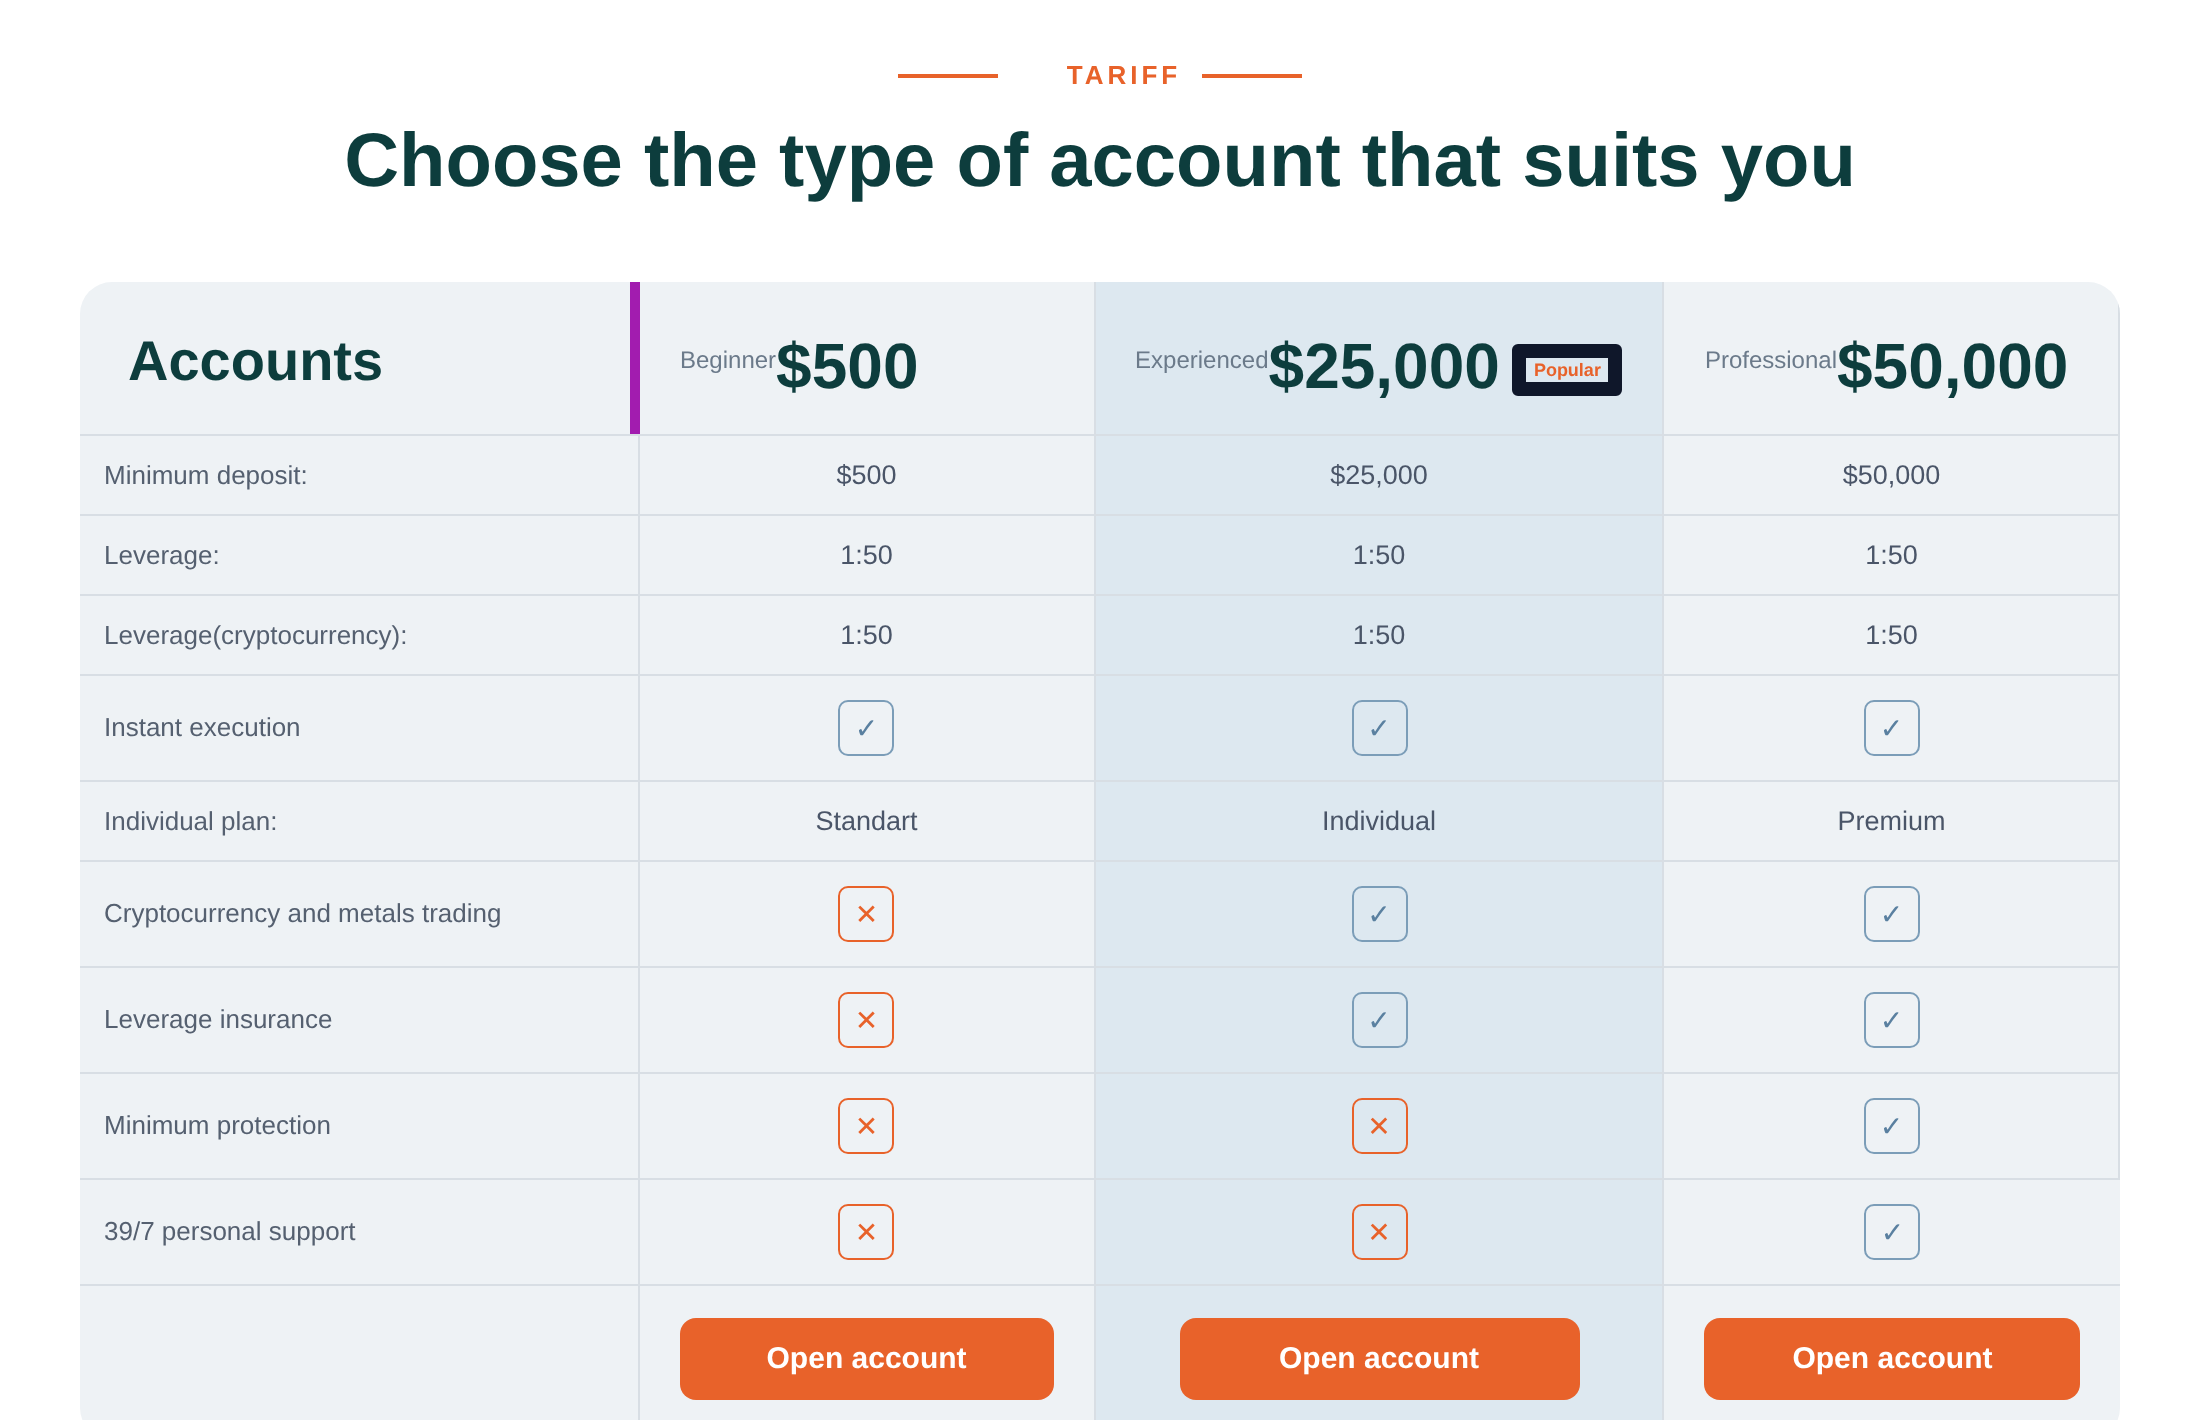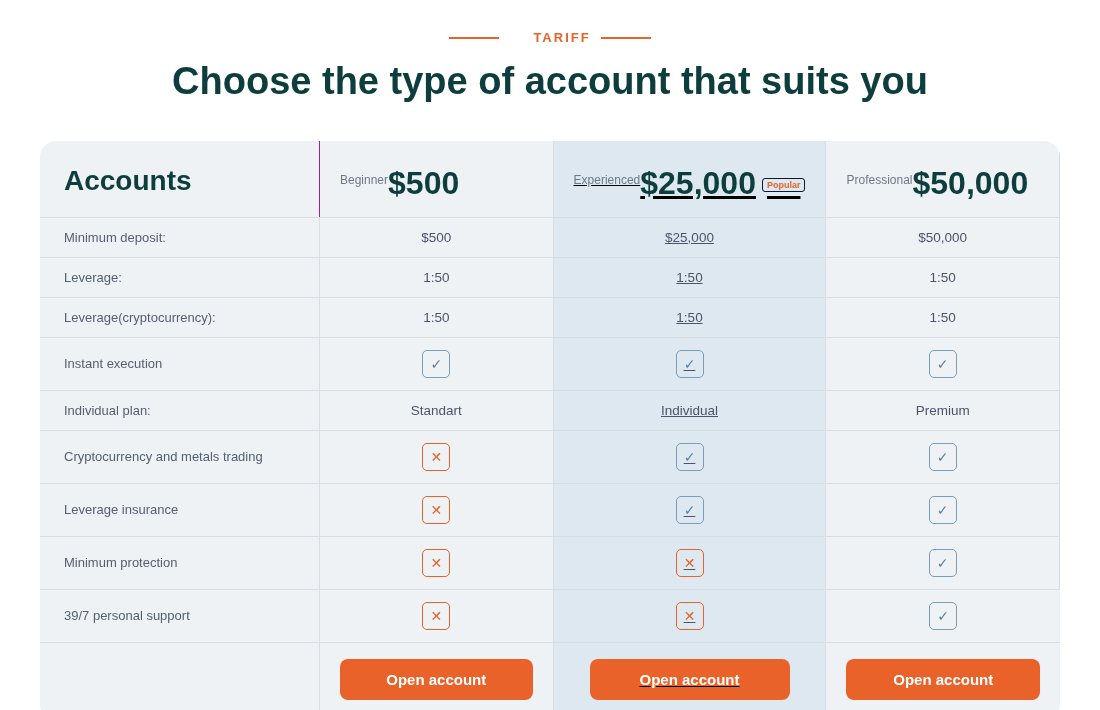--- a/index.html
+++ b/index.html
@@ -58,40 +58,40 @@
       padding: 24px 20px 16px;
       border-right: 1px solid #d8dee4;
     }
     .col-header:last-child { border-right: none; }
 
     .accounts-header {
       padding: 24px 24px 16px;
       display: flex;
       flex-direction: column;
       justify-content: flex-end;
-      border-right: 1px solid #a21caf;
+      border-right: 5px solid #a21caf;
     }
 
     .level-label {
       font-size: 12px;
       color: #6b7a8a;
       margin-bottom: 6px;
     }
 
     .price {
       font-size: 32px;
       font-weight: 800;
       color: #0d3d3d;
       line-height: 1;
     }
 
     .popular-badge {
       font-size: 9px;
       color: #e8622a;
-      border: 1px solid #0f172a;
+      border: 7px solid #0f172a;
       border-radius: 3px;
       padding: 1px 4px;
       margin-left: 6px;
       vertical-align: middle;
       font-weight: 600;
     }
 
     .accounts-title {
       font-size: 28px;
       font-weight: 800;
@@ -106,21 +106,21 @@
       border-top: 1px solid #d8dee4;
       display: flex;
       align-items: center;
       justify-content: center;
       font-size: 13.5px;
       color: #4a5568;
     }
     .row-cell:last-child { border-right: none; }
     .row-cell.label-cell {
       justify-content: flex-start;
-      padding-left: 24px;
+      padding-left: 12px;
       color: #556070;
       font-size: 13px;
     }
 
     .check-box {
       width: 28px;
       height: 28px;
       border: 1.5px solid #7b9db8;
       border-radius: 5px;
       display: flex;
@@ -165,21 +165,20 @@
       font-size: 15px;
       font-weight: 600;
       cursor: pointer;
       width: 100%;
       max-width: 200px;
     }
 
     
     .col-experienced {
       background: #dde8f0;
-      text-decoration: underline;
     }
   </style>
 </head>
 <body>
 
 <div class="tariff-label">
   <div class="tariff-line"></div>
   <span class="tariff-text">TARIFF</span>
   <div class="tariff-line"></div>
 </div>

